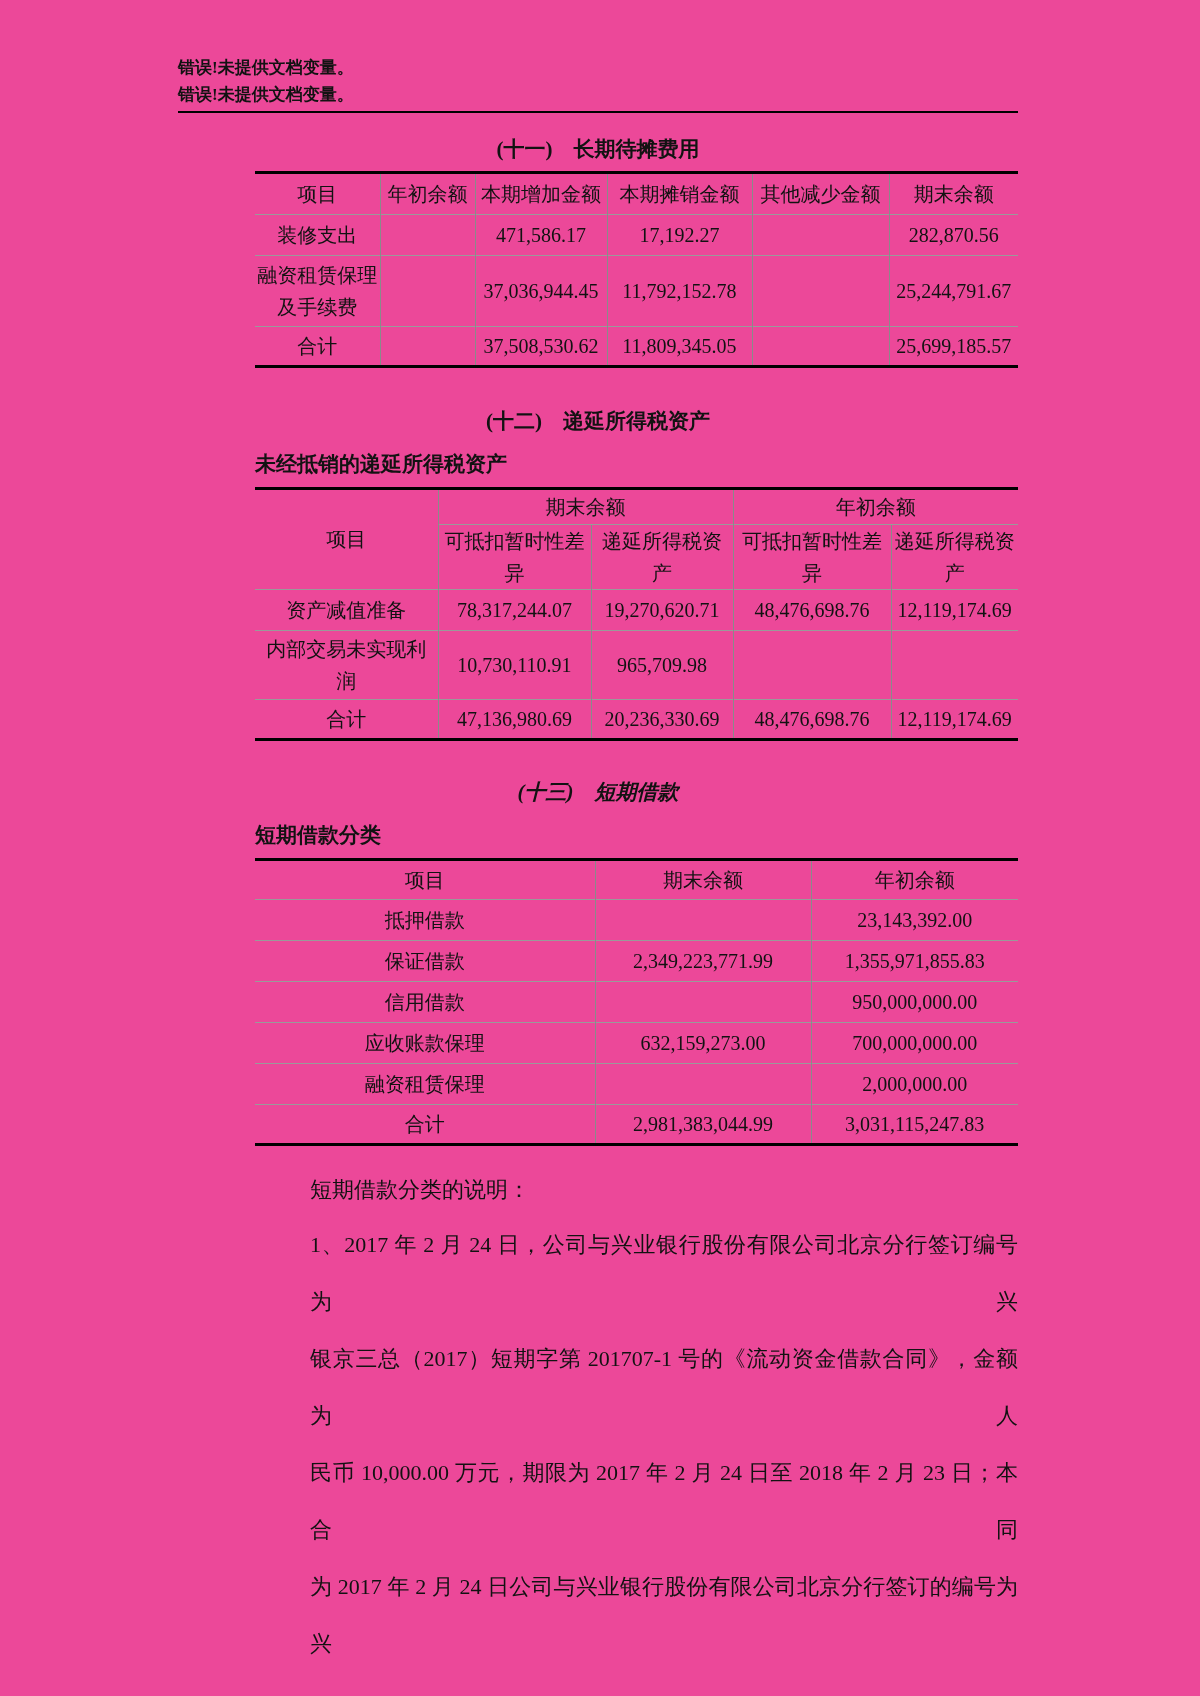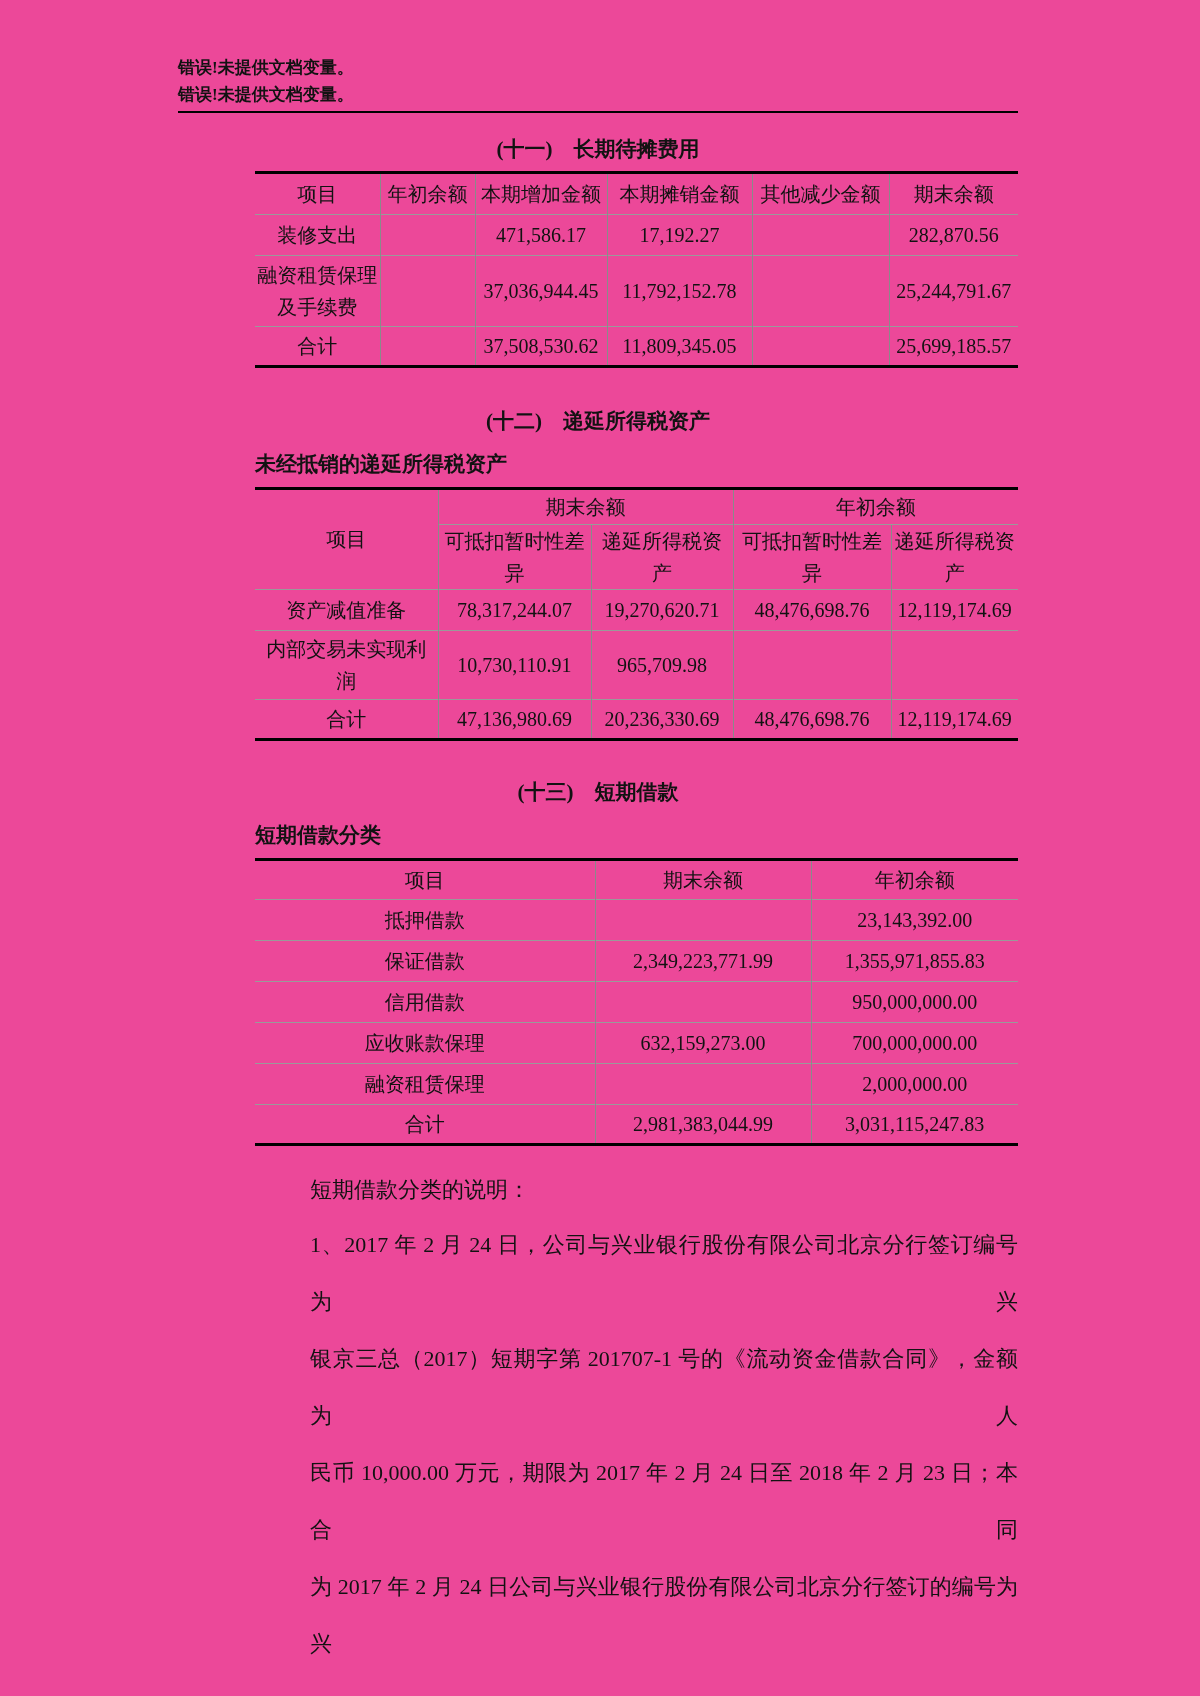--- a/index.html
+++ b/index.html
@@ -174,21 +174,21 @@
       <tr class="h38">
         <td class="ctr bt">合计</td>
         <td class="num bl bt">47,136,980.69</td>
         <td class="num bl bt">20,236,330.69</td>
         <td class="num bl bt">48,476,698.76</td>
         <td class="num bl bt">12,119,174.69</td>
       </tr>
     </tbody>
       </table>
 
-    <div class="sec-head" style="margin-top:36px;">
+    <div class="sec-head" style="margin-top:36px;font-style:italic;">
       <span class="sec-num">(十三)</span>
       <span>短期借款</span>
     </div>
     <div class="sub-head">短期借款分类</div>
 
     <table class="doc" style="margin-top:8px;">
       <colgroup>
         <col style="width:340px">
           <col style="width:216px">
           <col style="width:207px">

